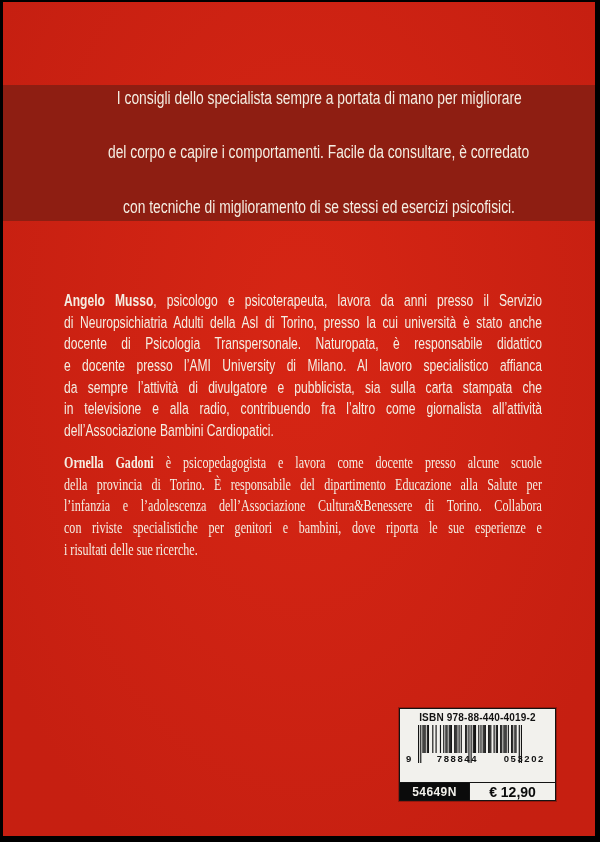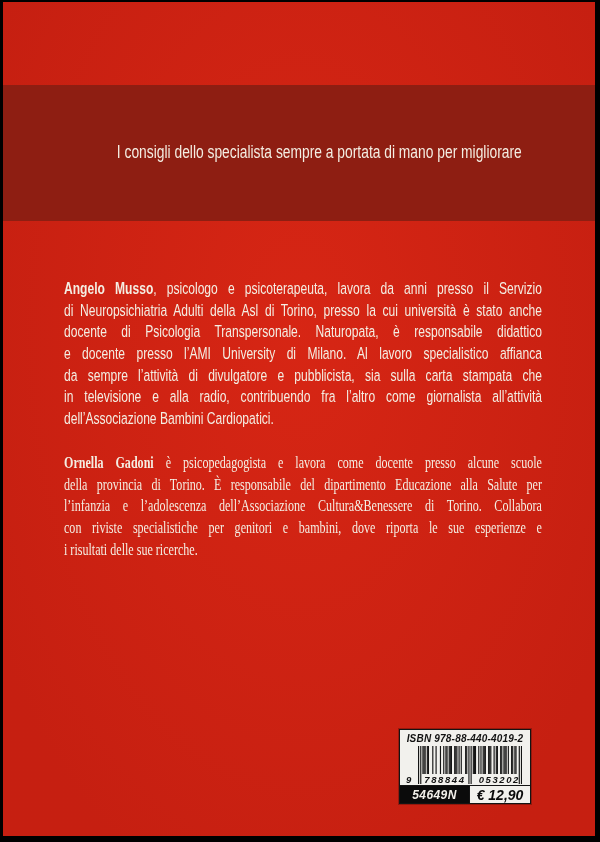--- a/index.html
+++ b/index.html
@@ -30,21 +30,21 @@
   }
 
   
   .intro-band {
     position: absolute;
     left: 0; top: 83px;
     width: 100%; height: 136px;
     background: var(--band-red);
     display: flex;
     flex-direction: column;
-    justify-content: center;
+    justify-content: space-between;
     padding-left: 40px;
   }
   .intro-line {
     text-align: center;
     height: 27.4px;
     line-height: 27.4px;
     color: var(--text-white);
   }
   .intro-line > span {
     display: inline-block;
@@ -55,21 +55,21 @@
   }
 
   
   .bio {
     position: absolute;
     left: 61px;
     width: 478px;
     color: var(--text-white);
     font-size: 16.3px;
   }
-  .bio-1 { top: 276px; }
+  .bio-1 { top: 288px; }
   .bio-2 { top: 450px; font-family: Liberation Serif, serif; }
   .bl {
     width: 645px;
     transform: scaleX(0.741);
     transform-origin: 0 50%;
     height: 21.7px;
     line-height: 21.7px;
     text-align: justify;
     text-align-last: justify;
     white-space: nowrap;
@@ -91,26 +91,25 @@
   .photo-credit > span {
     display: inline-block;
     transform: scaleX(0.84);
     transform-origin: 0 50%;
     white-space: nowrap;
   }
 
   
   .barcode-label {
     position: absolute;
-    left: 396px; top: 727px;
-    width: 132px;
+    left: 396px; top: 706px;
+    width: 157px;
     background: var(--label-bg);
     border: 1px solid #141414;
     box-shadow: 0 0 0 1px rgba(0,0,0,0.25);
-    font-style: italic;
   }
   .isbn-line {
     padding-top: 3px;
     height: 15px;
     text-align: center;
     font-size: 10px;
     font-weight: bold;
     letter-spacing: 0.2px;
     color: var(--label-ink);
   }
@@ -131,20 +130,21 @@
     justify-content: space-between;
     font-size: 9.5px;
     font-weight: 600;
     color: var(--label-ink);
   }
   .barcode-digits .grp { letter-spacing: 1.6px; }
   .label-bottom {
     display: flex;
     height: 18px;
     border-top: 1px solid #141414;
+    margin-top: 18px;
   }
   .code-box {
     width: 69px;
     background: #0b0b0b;
     color: #f2f0ea;
     font-size: 12px;
     font-weight: bold;
     letter-spacing: 0.4px;
     display: flex;
     align-items: center;
@@ -163,20 +163,22 @@
   }
 </style>
 </head>
 <body>
 
 <div class="frame">
   <div class="page">
 
     <section class="intro-band">
       <div class="intro-line"><span>I consigli dello specialista sempre a portata di mano per migliorare</span></div>
+      <div class="intro-line"><span>del corpo e capire i comportamenti. Facile da consultare, è corredato</span></div>
+      <div class="intro-line"><span>con tecniche di miglioramento di se stessi ed esercizi psicofisici.</span></div>
     </section>
 
     <section class="bio bio-1">
       <div class="bl"><span class="bname">Angelo Musso</span><span>, psicologo e psicoterapeuta, lavora da anni presso il Servizio</span></div>
       <div class="bl">di Neuropsichiatria Adulti della Asl di Torino, presso la cui università è stato anche</div>
       <div class="bl">docente di Psicologia Transpersonale. Naturopata, è responsabile didattico</div>
       <div class="bl">e docente presso l’AMI University di Milano. Al lavoro specialistico affianca</div>
       <div class="bl">da sempre l’attività di divulgatore e pubblicista, sia sulla carta stampata che</div>
       <div class="bl">in televisione e alla radio, contribuendo fra l’altro come giornalista all’attività</div>
       <div class="bl last">dell’Associazione Bambini Cardiopatici.</div>

